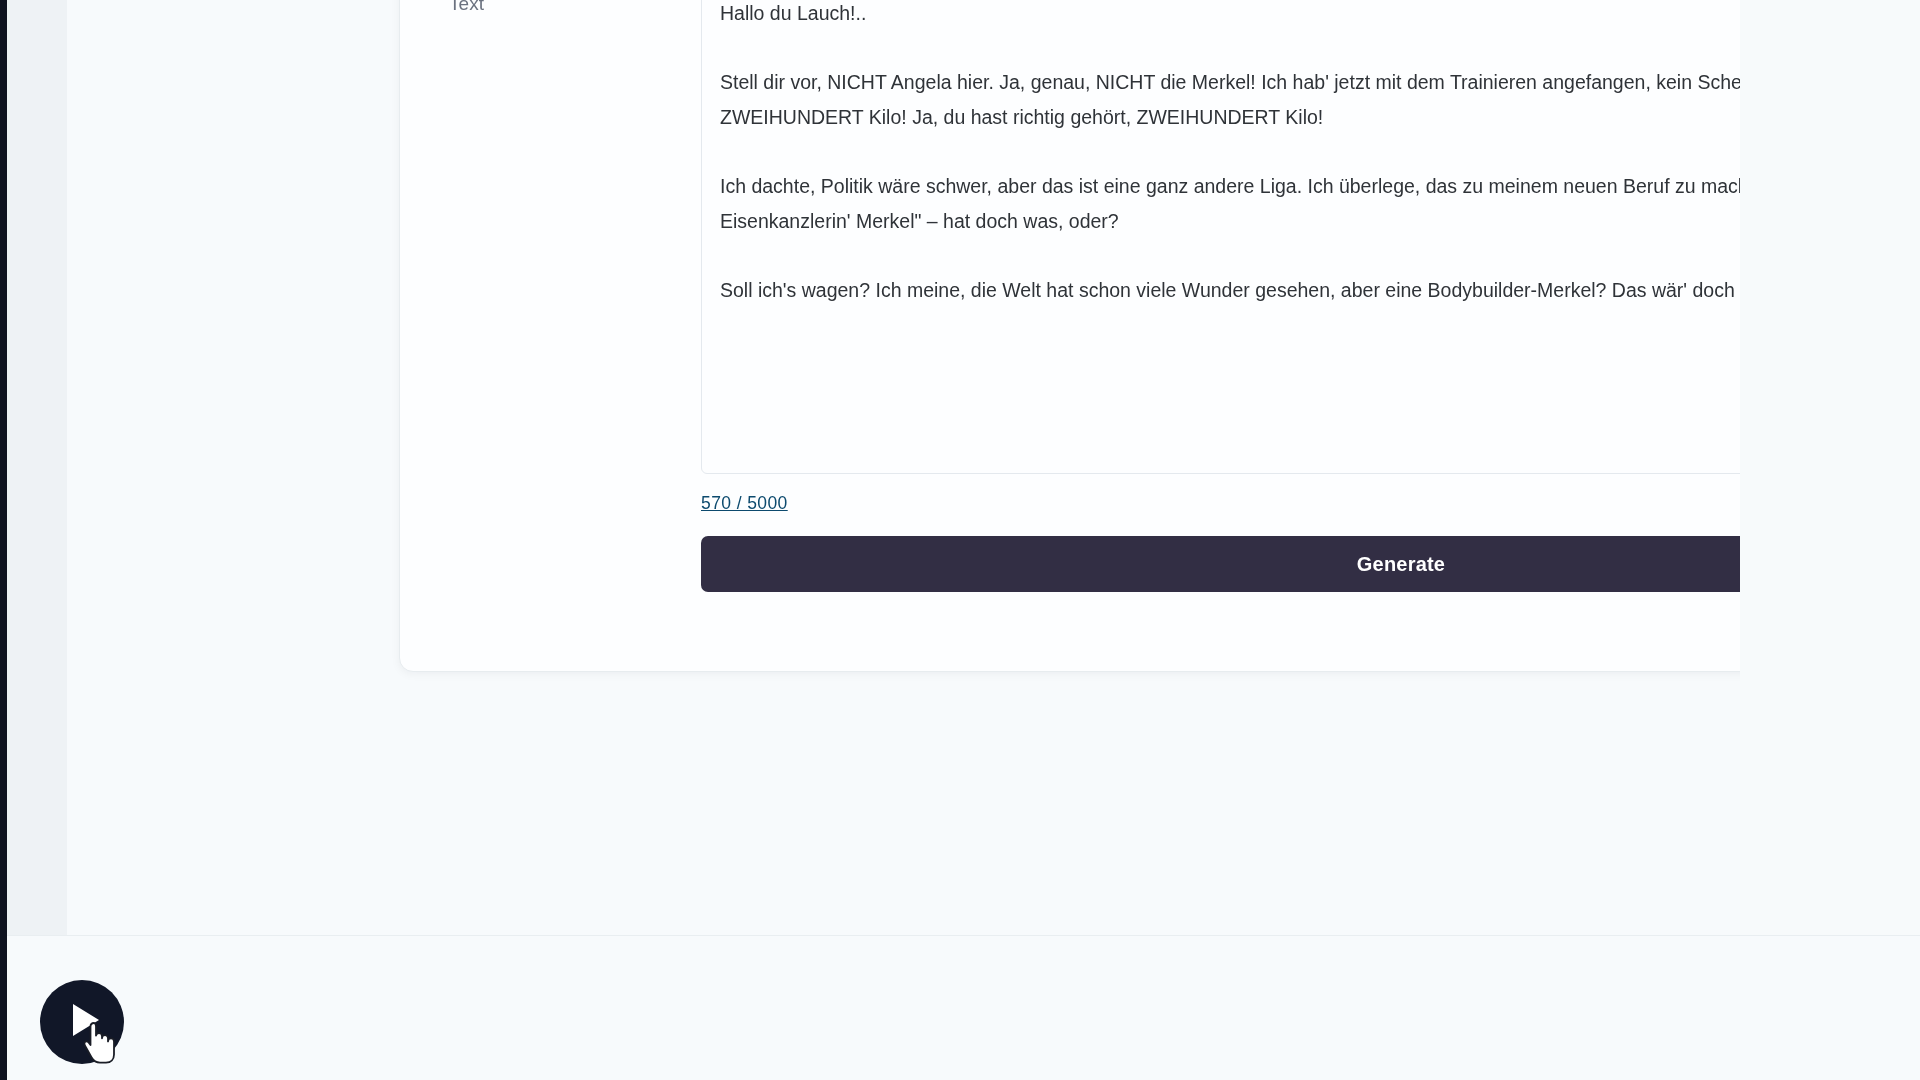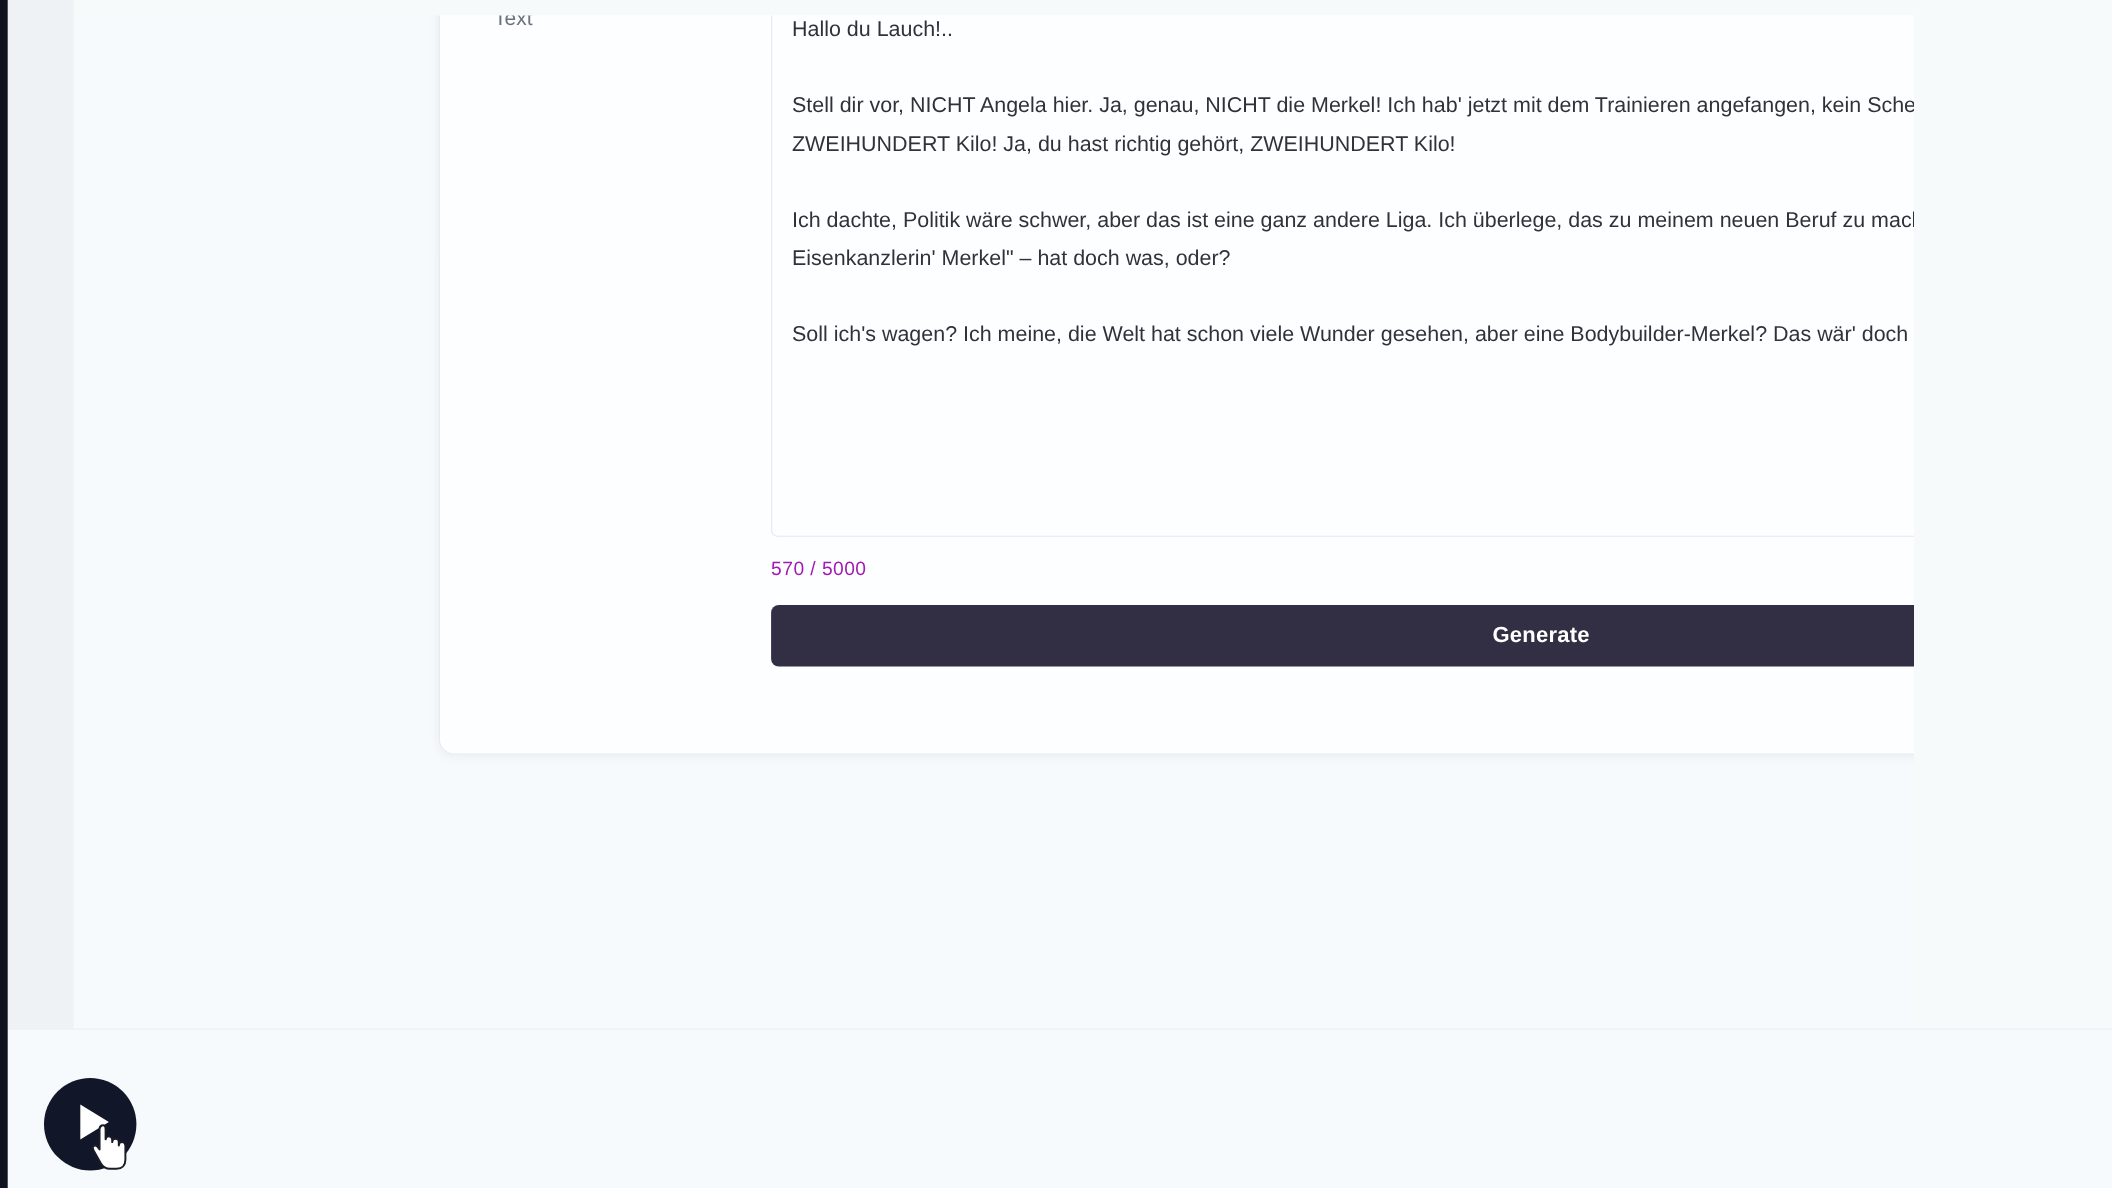--- a/index.html
+++ b/index.html
@@ -30,21 +30,21 @@
     position: absolute;
     left: 7px; top: 0;
     width: 60px; height: 1080px;
     background: #eef2f5;
     z-index: 1;
   }
 
   
   .page {
     position: absolute;
-    left: 0; top: 14px;
+    left: 0; top: 0;
     width: 1740px;
     height: 935px;
     background: #f7fafc;
     overflow: hidden;
   }
 
   
   .card {
     position: absolute;
     left: 399px;
@@ -107,22 +107,23 @@
     position: absolute;
     left: 301px;
     top: 492px;
     width: 1619px;
     height: 30px;
   }
   .char-count {
     position: absolute;
     left: 0; top: 0;
     font-size: 17.5px;
-    color: #a21caf;
+    color: #0c4a6e;
     letter-spacing: 0.4px;
+    text-decoration: underline;
   }
   .quota {
     position: absolute;
     left: 1120px; top: 0;
     font-size: 17px;
     color: #b3bcc5;
     white-space: nowrap;
   }
 
   

